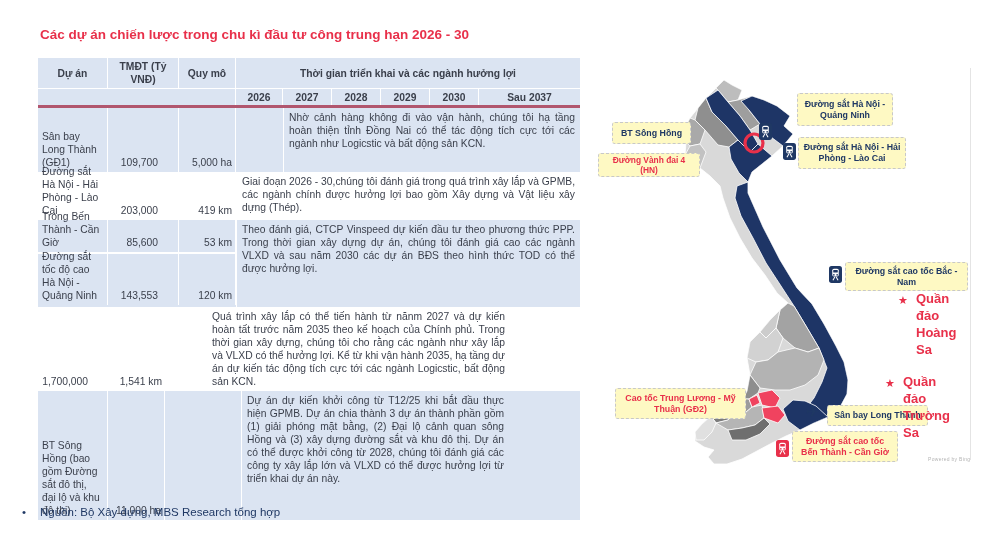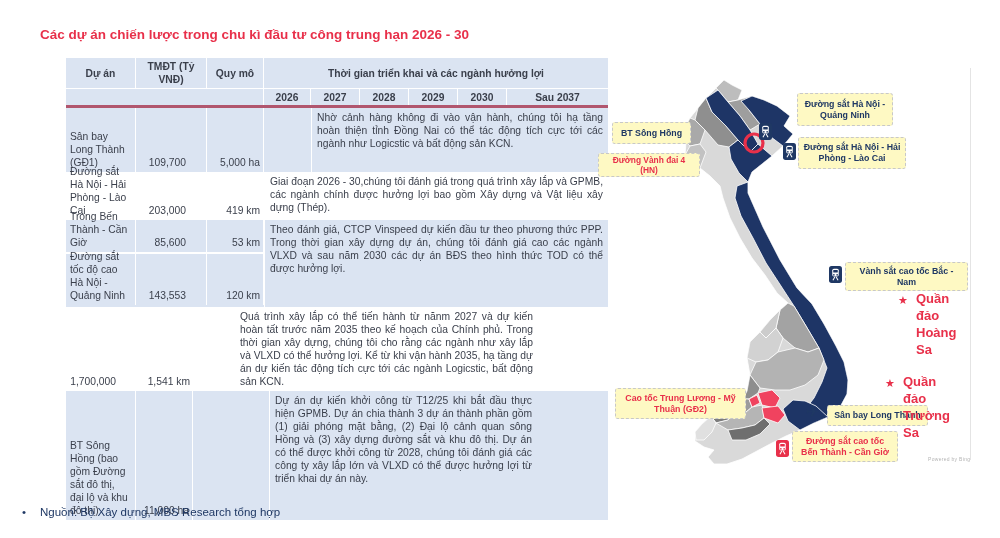--- a/index.html
+++ b/index.html
@@ -1,21 +1,21 @@
 <!DOCTYPE html>
 <html style="--accent-red: #e8304a; --navy: #1f3864; --row-blue: #dbe4f2; --divider-rose: #b1566e; --text-dark: #3a3f4b; --map-navy: #1e3566; --map-red: #f0435f;"><head>
 <meta charset="utf-8">
 <style>
   html,body{margin:0;padding:0;background:#fff;}
   #page{position:relative;width:1000px;height:538px;background:#fff;overflow:hidden;
         font-family:"Liberation Sans","DejaVu Sans",sans-serif;color:var(--text-dark);}
   
   #title{position:absolute;left:40px;top:27px;font-size:13.5px;font-weight:bold;color:var(--accent-red);}
   
-  #tbl{position:absolute;left:38px;top:58px;width:542px;font-size:10.3px;line-height:13px;color:var(--text-dark);margin-left:28px;}
+  #tbl{position:absolute;left:38px;top:58px;width:542px;font-size:10.3px;line-height:13px;color:var(--text-dark);}
   .hdr{display:flex;background:var(--row-blue);font-weight:bold;}
   .hdr .c{display:flex;align-items:center;justify-content:center;text-align:center;border-right:1.5px solid #fff;box-sizing:border-box;}
   .hdr1{height:30px;border-bottom:1.5px solid #fff;}
   .c-proj{width:70px;} .c-tmdt{width:71px;} .c-scale{width:57px;} .c-time{width:344px;border-right:none!important;}
   .yrs{display:flex;height:16px;background:var(--row-blue);font-weight:bold;}
   .yrs .y{display:flex;align-items:center;justify-content:center;border-right:1.5px solid #fff;box-sizing:border-box;}
   .yrs .y:last-child{border-right:none;}
   #redline{height:2.5px;background:var(--divider-rose);}
   .band{display:flex;box-sizing:border-box;}
   .band.blue{background:var(--row-blue);}
@@ -223,21 +223,21 @@
           <circle cx="7.5" cy="13.5" r="1.3" fill="currentColor"></circle>
           <circle cx="12.5" cy="13.5" r="1.3" fill="currentColor"></circle>
           <path d="M6 22 L9 17 M14 22 L11 17" stroke="#fff" stroke-width="1.6" fill="none"></path>
         </svg>
     </span>
 
     <div class="maplabel navy" id="lb-quangninh">Đường sắt Hà Nội - Quảng Ninh</div>
     <div class="maplabel navy" id="lb-songhong">BT Sông Hồng</div>
     <div class="maplabel navy" id="lb-haiphong">Đường sắt Hà Nội - Hải Phòng - Lào Cai</div>
     <div class="maplabel red" id="lb-vanhdai">Đường Vành đai 4 (HN)</div>
-    <div class="maplabel navy" id="lb-bacnam">Vành sắt cao tốc Bắc - Nam</div>
+    <div class="maplabel navy" id="lb-bacnam">Đường sắt cao tốc Bắc - Nam</div>
     <div class="maplabel red" id="lb-trungluong">Cao tốc Trung Lương - Mỹ Thuận (GĐ2)</div>
     <div class="maplabel navy" id="lb-longthanh">Sân bay Long Thành</div>
     <div class="maplabel red" id="lb-benthanh">Đường sắt cao tốc Bến Thành - Cần Giờ</div>
 
     <span class="star" id="star-hoangsa">★</span>
     <div class="isl" id="isl-hoangsa" style="width: 52px;">Quần đảo Hoàng Sa</div>
     <span class="star" id="star-truongsa">★</span>
     <div class="isl" id="isl-truongsa" style="width: 52px;">Quần đảo Trường Sa</div>
 
     <span class="plane" id="plane-longthanh">✈</span>

